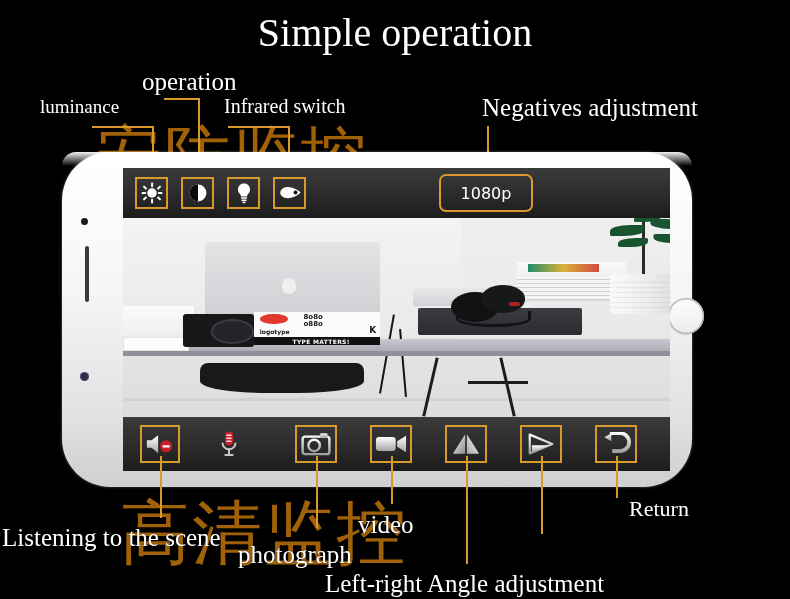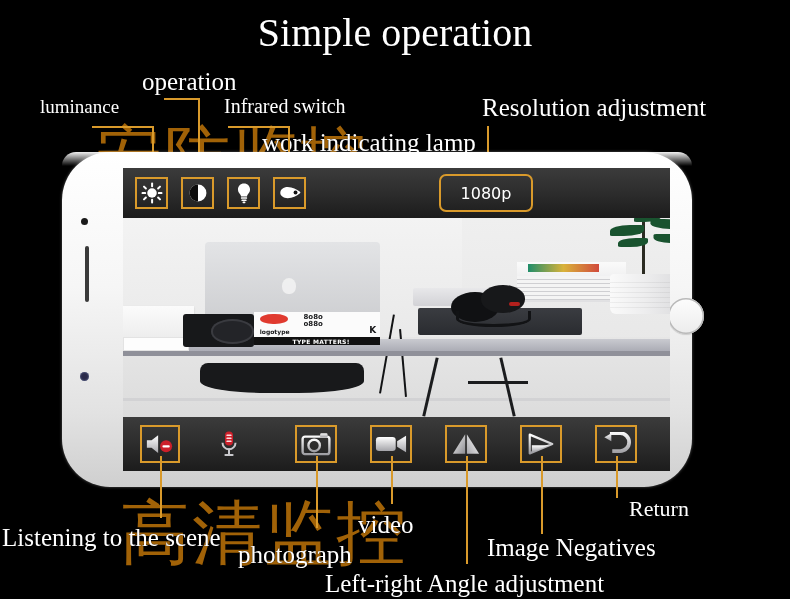--- a/index.html
+++ b/index.html
@@ -176,22 +176,21 @@
 <div id="stage">
 
   <div class="wm wm1">安防监控</div>
   <div class="wm wm2">高清监控</div>
 
   <div class="title">Simple operation</div>
 
   <div class="lbl" style="left:40px;top:96px;font-size:19px;">luminance</div>
   <div class="lbl" style="left:142px;top:68px;font-size:25px;">operation</div>
   <div class="lbl" style="left:224px;top:95px;font-size:20px;">Infrared switch</div>
-  <div class="lbl" style="left:262px;top:129px;font-size:25px;">work indicating lamp</div>
-  <div class="lbl" style="left:482px;top:94px;font-size:25px;">Resolution adjustment</div>
+  <div class="lbl" style="left:482px;top:94px;font-size:25px;">Negatives adjustment</div>
 
   <div class="ln lnh" style="left:92px;top:126px;width:62px;"></div>
   <div class="ln lnv" style="left:152px;top:126px;height:52px;"></div>
 
   <div class="ln lnh" style="left:164px;top:98px;width:36px;"></div>
   <div class="ln lnv" style="left:198px;top:98px;height:80px;"></div>
 
   <div class="ln lnh" style="left:228px;top:126px;width:62px;"></div>
   <div class="ln lnv" style="left:288px;top:126px;height:52px;"></div>
 
@@ -421,16 +420,15 @@
   <div class="ln lnv" style="left:466px;top:456px;height:108px;"></div>
 
   <div class="ln lnv" style="left:541px;top:456px;height:78px;"></div>
 
   <div class="ln lnv" style="left:616px;top:456px;height:42px;"></div>
 
   <div class="lbl" style="left:2px;top:524px;font-size:25px;">Listening to the scene</div>
   <div class="lbl" style="left:238px;top:541px;font-size:25px;">photograph</div>
   <div class="lbl" style="left:358px;top:511px;font-size:25px;">video</div>
   <div class="lbl" style="left:325px;top:570px;font-size:25px;">Left-right Angle adjustment</div>
-  <div class="lbl" style="left:487px;top:534px;font-size:25px;">Image Negatives</div>
   <div class="lbl" style="left:629px;top:496px;font-size:22px;">Return</div>
 
 </div>
 
 </body></html>

